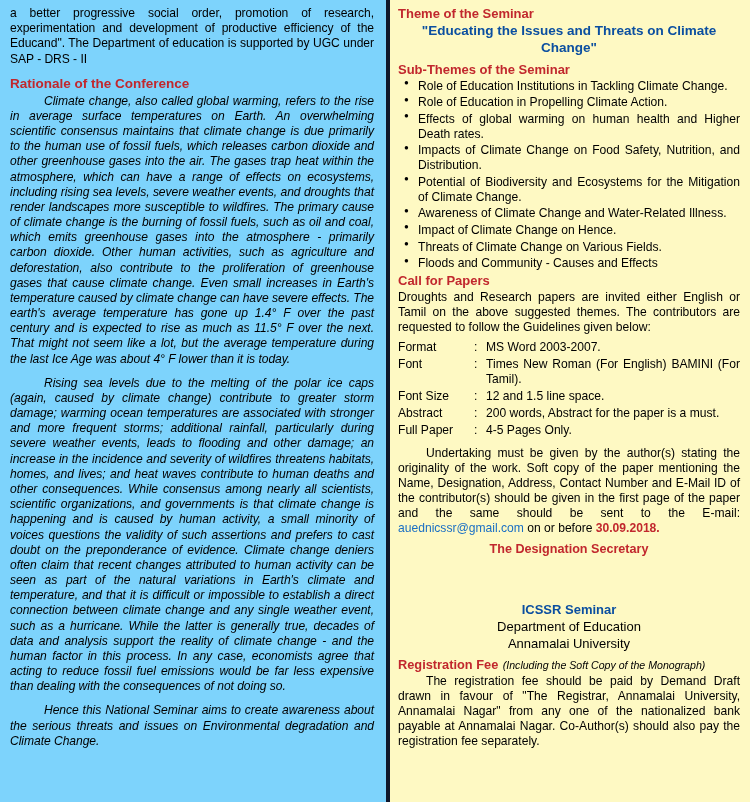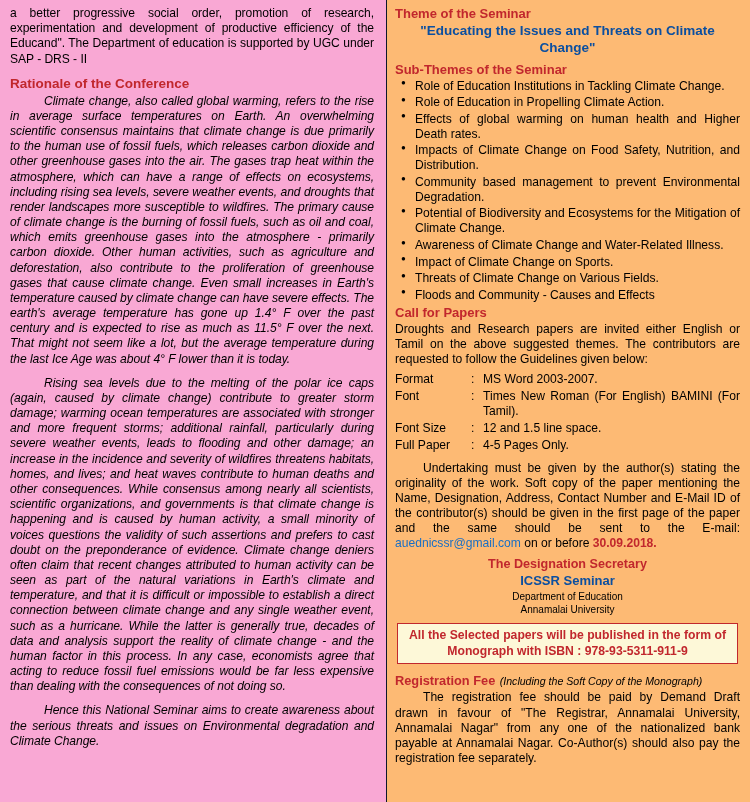--- a/index.html
+++ b/index.html
@@ -13,28 +13,28 @@
     color: #000;
     overflow: hidden;
   }
   .page {
     position: relative;
     width: 750px; height: 802px;
     display: flex;
   }
   .col-left {
     width: 386px;
-    background: #f9a8d4;
+    background: #7dd3fc;
     padding: 6px 12px 4px 10px;
   }
   .col-right {
     width: 364px;
-    background: #fdba74;
+    background: #fef9c3;
     padding: 6px 10px 4px 8px;
-    border-left: 1px solid #0f172a;
+    border-left: 4px solid #0f172a;
   }
 
   
   p.body {
     font-size: 12.1px;
     line-height: 1.255;
     text-align: justify;
     margin: 0 0 0 0;
     letter-spacing: -0.05px;
   }
@@ -126,23 +126,24 @@
     color: #c1272d;
     font-size: 12.6px;
     font-weight: bold;
     line-height: 1.3;
   }
   .org-sem {
     color: #0b4fa0;
     font-size: 13px;
     font-weight: bold;
     line-height: 1.35;
+    margin-top: 44px;
   }
   .org-line {
-    font-size: 10px;
+    font-size: 13px;
     line-height: 1.3;
   }
 
   .isbn-box {
     border: 1px solid #c1272d;
     background: #fdf8d8;
     margin: 7px 2px 7px 2px;
     padding: 4px 6px;
     text-align: center;
   }
@@ -191,24 +192,23 @@
 
     <div class="theme-title">Theme of the Seminar</div>
     <div class="theme-quote">"Educating the Issues and Threats on Climate Change"</div>
 
     <h3 class="subhead">Sub-Themes of the Seminar</h3>
     <ul class="themes">
       <li>Role of Education Institutions in Tackling Climate Change.</li>
       <li>Role of Education in Propelling Climate Action.</li>
       <li>Effects of global warming on human health and Higher Death rates.</li>
       <li>Impacts of Climate Change on Food Safety, Nutrition, and Distribution.</li>
-      <li>Community based management to prevent Environmental Degradation.</li>
       <li>Potential of Biodiversity and Ecosystems for the Mitigation of Climate Change.</li>
       <li>Awareness of Climate Change and Water-Related Illness.</li>
-      <li>Impact of Climate Change on Sports.</li>
+      <li>Impact of Climate Change on Hence.</li>
       <li>Threats of Climate Change on Various Fields.</li>
       <li>Floods and Community - Causes and Effects</li>
     </ul>
 
     <h3 class="subhead">Call for Papers</h3>
     <p class="callpara">Droughts and Research papers are invited either English or Tamil on the above suggested themes. The contributors are requested to follow the Guidelines given below:</p>
 
     <table class="fmt">
       <tbody>
           <tr>
@@ -218,42 +218,43 @@
       </tr>
       <tr>
         <td class="k">Font</td>
         <td class="c">:</td>
         <td class="v">Times New Roman (For English) BAMINI (For Tamil).</td>
       </tr>
       <tr>
         <td class="k">Font Size</td>
         <td class="c">:</td>
         <td class="v">12 and 1.5 line space.</td>
+      </tr>
+      <tr>
+        <td class="k">Abstract</td>
+        <td class="c">:</td>
+        <td class="v">200 words, Abstract for the paper is a must.</td>
       </tr>
       <tr>
         <td class="k">Full Paper</td>
         <td class="c">:</td>
         <td class="v">4-5 Pages Only.</td>
       </tr>
     </tbody>
       </table>
 
     <p class="undertaking"><span>Undertaking must be given by the author(s) stating the originality of the work. Soft copy of the paper mentioning the Name, Designation, Address, Contact Number and E-Mail ID of the contributor(s) should be given in the first page of the paper and the same should be sent to the E-mail: </span><a class="mail" href="#">auednicssr@gmail.com</a><span> on or before </span><span class="bold-red">30.09.2018.</span></p>
 
     <div class="org-block">
       <div class="org-title">The Designation Secretary</div>
       <div class="org-sem">ICSSR Seminar</div>
       <div class="org-line">Department of Education</div>
       <div class="org-line">Annamalai University</div>
     </div>
 
-    <div class="isbn-box">
-      <div>All the Selected papers will be published in the form of</div>
-      <div>Monograph with ISBN : 978-93-5311-911-9</div>
-    </div>
 
     <div>
       <span class="regfee-head">Registration Fee</span>
       <span class="regfee-note">(Including the Soft Copy of the Monograph)</span>
       <p class="regpara">The registration fee should be paid by Demand Draft drawn in favour of "The Registrar, Annamalai University, Annamalai Nagar" from any one of the nationalized bank payable at Annamalai Nagar. Co-Author(s) should also pay the registration fee separately.</p>
     </div>
 
   </div>
 </div>
 

